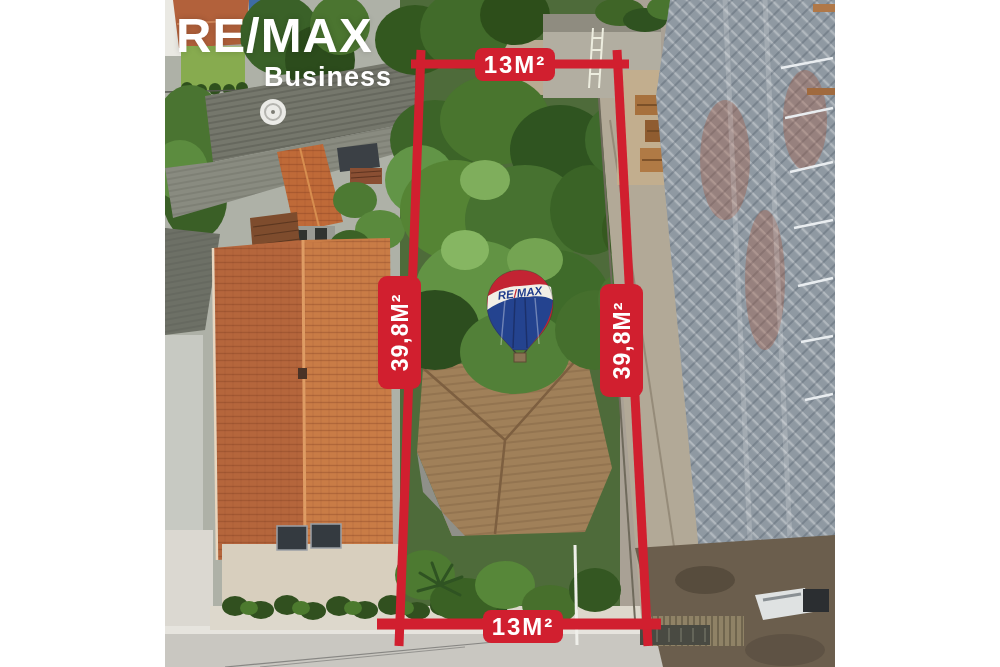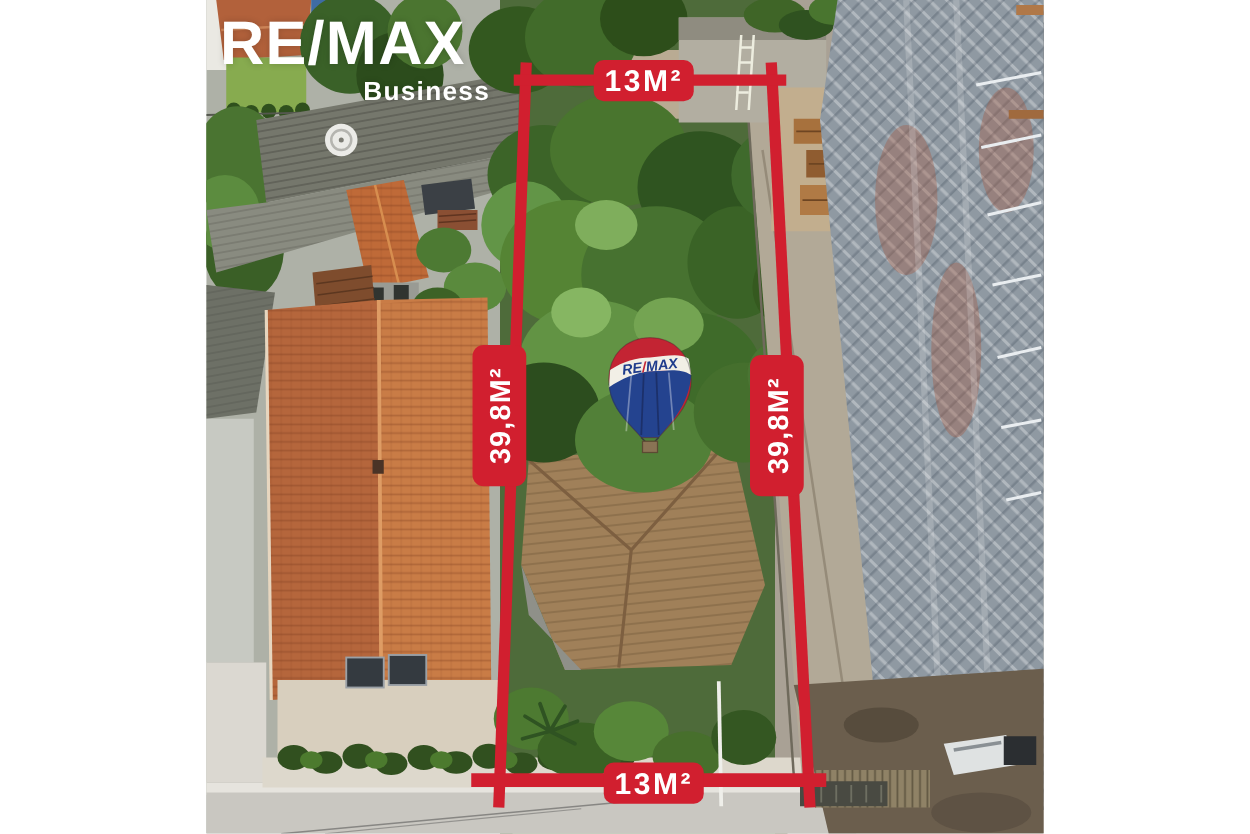--- a/index.html
+++ b/index.html
@@ -3,21 +3,21 @@
 <meta charset="utf-8">
 <style>
   html,body{margin:0;padding:0;background:#ffffff;}
   .canvas{position:relative;width:1000px;height:667px;background:#ffffff;overflow:hidden;
           font-family:"Liberation Sans",sans-serif;}
   .photo-wrap{position:absolute;left:165px;top:0;width:752px;height:667px;text-decoration:underline;}
   .photo-wrap svg{display:block;}
   .logo{position:absolute;left:176px;top:10px;width:216px;color:#ffffff;pointer-events:none;}
   .logo-name{font-size:49px;font-weight:bold;letter-spacing:1px;line-height:1.04;
              text-shadow:0 0 6px rgba(0,0,0,0.18);}
-  .logo-division{font-size:21px;font-weight:bold;letter-spacing:1px;text-align:right;margin-top:1px;
+  .logo-division{font-size:27px;font-weight:bold;letter-spacing:1px;text-align:right;margin-top:1px;
              text-shadow:0 0 5px rgba(0,0,0,0.18);}
 </style>
 </head>
 <body>
 
 <div class="canvas">
 
   <div class="photo-wrap">
   <svg width="670" height="667" viewBox="0 0 670 667" xmlns="http://www.w3.org/2000/svg">
     <defs>

